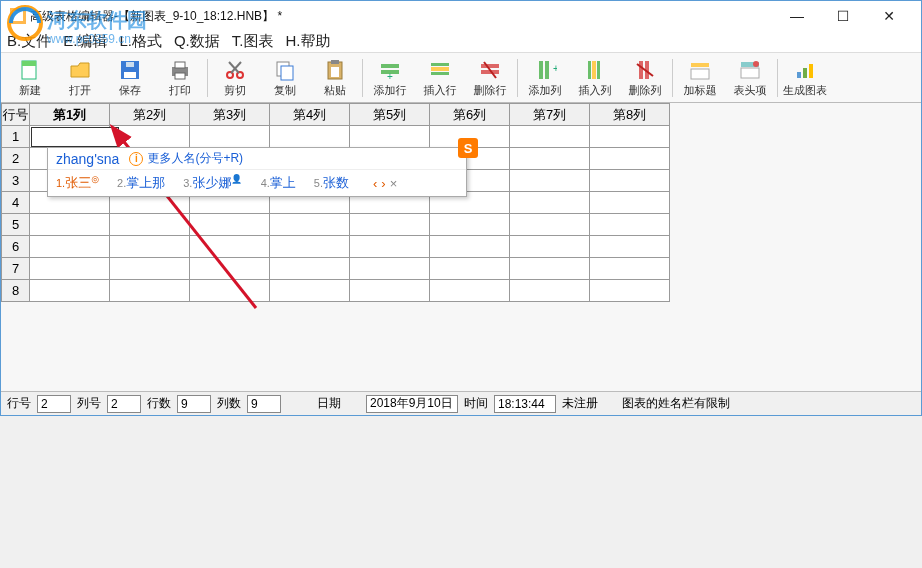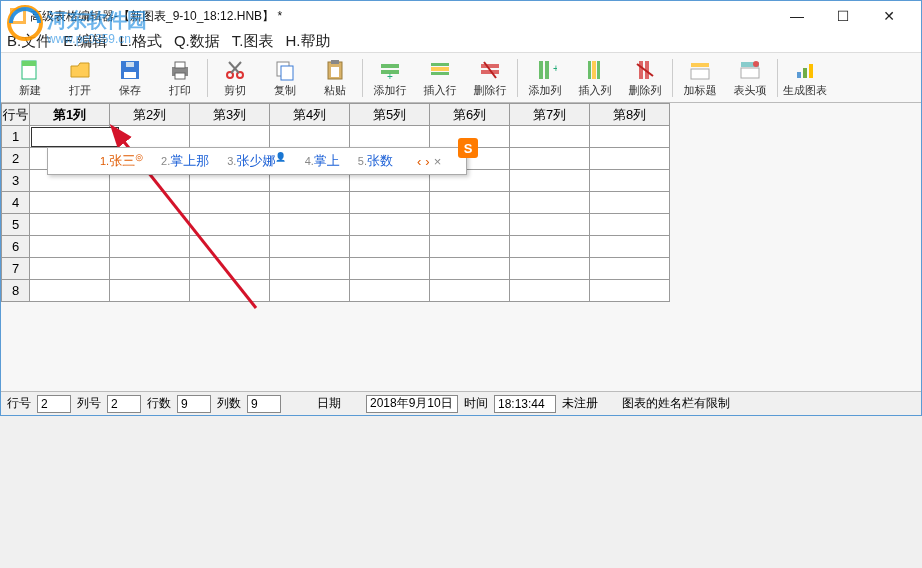--- a/index.html
+++ b/index.html
@@ -23,21 +23,21 @@
 table.grid th.colh { width: 80px; }
 table.grid th.rowh { width: 28px; background: #f0f0f0; }
 table.grid td { width: 80px; background: #fff; }
 table.grid th.active { font-weight: bold; color: #000; }
 .cell-edit { position: absolute; border: 1px solid #333; background: #fff; height: 20px; padding: 0 2px; }
 .ime { position: absolute; background: #fff; border: 1px solid #aaa; box-shadow: 2px 2px 4px rgba(0,0,0,.2); font-size: 13px; z-index: 50; }
 .ime-top { display: flex; align-items: center; padding: 2px 8px; gap: 10px; border-bottom: 1px solid #eee; }
 .ime-input { color: #1a5fd6; font-size: 14px; }
 .ime-more { color: #1a5fd6; font-size: 12px; display: flex; align-items: center; gap: 4px; }
 .ime-more .i-icon { color: #ff8800; font-weight: bold; border: 1px solid #ff8800; border-radius: 50%; width: 14px; height: 14px; display: inline-flex; align-items: center; justify-content: center; font-size: 10px; }
-.ime-cands { display: flex; align-items: center; padding: 4px 8px; gap: 18px; margin-left: 44px; }
+.ime-cands { display: flex; align-items: center; padding: 4px 8px; gap: 18px; }
 .cand { color: #1a5fd6; }
 .cand.sel { color: #e05a00; }
 .cand .num { color: #888; font-size: 11px; }
 .cand.sel .num { color: #e05a00; }
 .ime-nav { display: flex; gap: 4px; color: #e05a00; margin-left: 6px; }
 .ime-badge { position: absolute; top: -10px; right: -12px; width: 20px; height: 20px; background: #ff7b00; border-radius: 3px; color: #fff; font-weight: bold; display: flex; align-items: center; justify-content: center; font-size: 13px; }
 .arrow { position: absolute; z-index: 40; pointer-events: none; }
 .arrow svg { overflow: visible; }
 .statusbar { height: 24px; display: flex; align-items: center; padding: 0 6px; gap: 6px; font-size: 12px; background: #f0f0f0; border-top: 1px solid #bbb; }
 .stat-label {}
@@ -347,20 +347,27 @@
             <td></td>
             <td></td>
           </tr>
         </tbody>
       </table>
 
     <div class="cell-edit" style="left:30px; top:24px; width:88px;"></div>
 
     <div class="ime" style="left:46px; top:44px; width:420px;">
       <div class="ime-badge">S</div>
+      <div class="ime-top">
+        <span class="ime-input">zhang'sna</span>
+        <span class="ime-more">
+          <span class="i-icon">i</span>
+          <span>更多人名(分号+R)</span>
+        </span>
+      </div>
       <div class="ime-cands" id="ime-cands">
           <span class="cand sel"><span class="num">1.</span>张三<sup style="font-size:9px">◎</sup></span>
           <span class="cand"><span class="num">2.</span>掌上那</span>
           <span class="cand"><span class="num">3.</span>张少娜<sup style="font-size:9px">👤</sup></span>
           <span class="cand"><span class="num">4.</span>掌上</span>
           <span class="cand"><span class="num">5.</span>张数</span>
           <span class="ime-nav">
             <span>‹</span>
             <span>›</span>
             <span style="color:#888">×</span>

